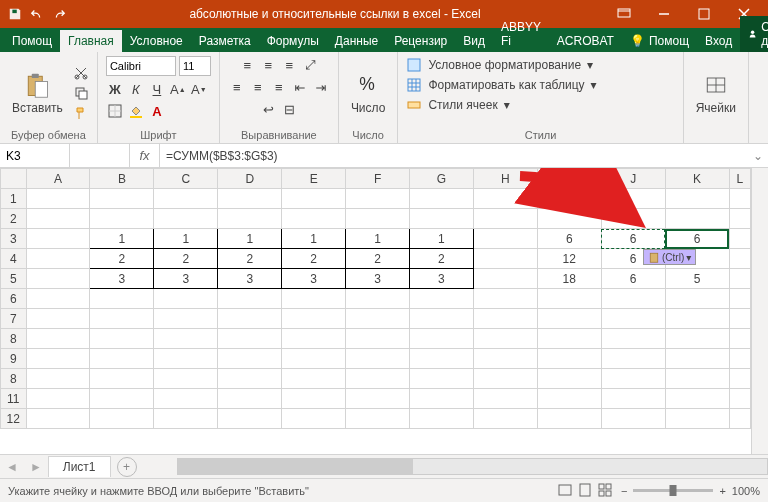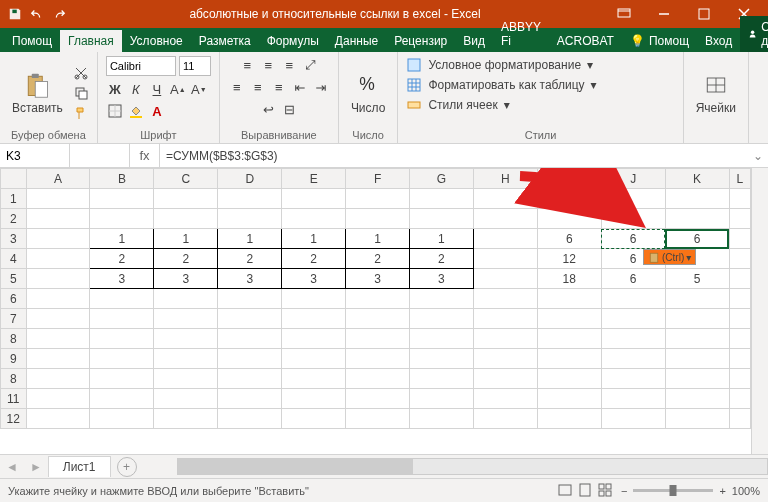--- a/index.html
+++ b/index.html
@@ -23,34 +23,34 @@
 .bigbtn { display: flex; flex-direction: column; align-items: center; gap: 2px; padding: 2px 4px; cursor: pointer; }
 .bigbtn svg { width: 28px; height: 28px; }
 .smicons { display: flex; flex-direction: column; gap: 4px; }
 .font-row { display: flex; gap: 3px; align-items: center; }
 .font-select { border: 1px solid #bbb; background: #fff; font-size: 11px; padding: 1px 14px 1px 3px; height: 20px; }
 .fmt-btn { width: 18px; height: 18px; display: flex; align-items: center; justify-content: center; cursor: pointer; font-size: 13px; }
 .menu-row { display: flex; align-items: center; gap: 6px; padding: 1px 0; font-size: 12px; cursor: pointer; }
 .menu-row svg { width: 16px; height: 16px; }
 .namebox-bar { height: 24px; background: #fff; border-bottom: 1px solid #d4d4d4; display: flex; align-items: center; }
 .namebox { width: 70px; border: none; border-right: 1px solid #d4d4d4; padding: 2px 6px; font-size: 12px; height: 100%; }
-.fx-btn { width: 30px; display: flex; align-items: center; justify-content: center; font-size: 13px; color: #666; border-right: 1px solid #d4d4d4; height: 100%; }
+.fx-btn { width: 30px; display: flex; align-items: center; justify-content: center; font-style: italic; font-size: 13px; color: #666; border-right: 1px solid #d4d4d4; height: 100%; }
 .formula { flex: 1; padding: 2px 6px; font-size: 12px; }
 .formula-expand { width: 20px; text-align: center; color: #888; cursor: pointer; }
 .sheet-area { position: relative; height: 286px; background: #fff; overflow: hidden; }
 table.grid { border-collapse: collapse; width: 100%; }
 table.grid th, table.grid td { border: 1px solid #d4d4d4; height: 20px; font-size: 12px; text-align: center; font-weight: normal; padding: 0; }
 table.grid th { background: #f3f2f1; color: #444; }
 table.grid th.corner { width: 24px; }
 table.grid th.colhdr { width: 60px; }
 table.grid th.rowhdr { width: 24px; background: #f3f2f1; }
 td.data-border { border: 1px solid #000 !important; }
 td.sel { outline: 2px solid #0e6332; outline-offset: -2px; }
 td.marquee { outline: 1px dashed #0e6332; outline-offset: -1px; }
-.paste-tag { position: absolute; left: 643px; top: 81px; background: #f97316; border: 1px solid #999; padding: 1px 4px; font-size: 10px; display: flex; align-items: center; gap: 2px; }
+.paste-tag { position: absolute; left: 643px; top: 81px; background: #c4b5fd; border: 1px solid #999; padding: 1px 4px; font-size: 10px; display: flex; align-items: center; gap: 2px; }
 .arrow-overlay { position: absolute; left: 510px; top: 0px; pointer-events: none; }
 .vscroll { width: 17px; background: #f3f2f1; border-left: 1px solid #d4d4d4; }
 .sheet-flex { display: flex; height: 100%; }
 .sheet-main { flex: 1; position: relative; }
 .sheettabs { height: 24px; background: #f3f2f1; border-top: 1px solid #d4d4d4; display: flex; align-items: center; }
 .sheettabs .nav { padding: 0 6px; color: #aaa; }
 .sheettab { padding: 3px 14px; background: #fff; border: 1px solid #d4d4d4; border-bottom: none; font-size: 12px; }
 .sheettabs .add { width: 20px; height: 20px; border: 1px solid #bbb; border-radius: 50%; display: flex; align-items: center; justify-content: center; margin-left: 6px; color: #888; cursor: pointer; }
 .sheettabs .hscroll { flex: 1; margin-left: 40px; height: 17px; background: #e8e8e8; border: 1px solid #ccc; position: relative; }
 .sheettabs .hscroll .thumb { position: absolute; left: 0; width: 40%; height: 100%; background: #cdcdcd; }

